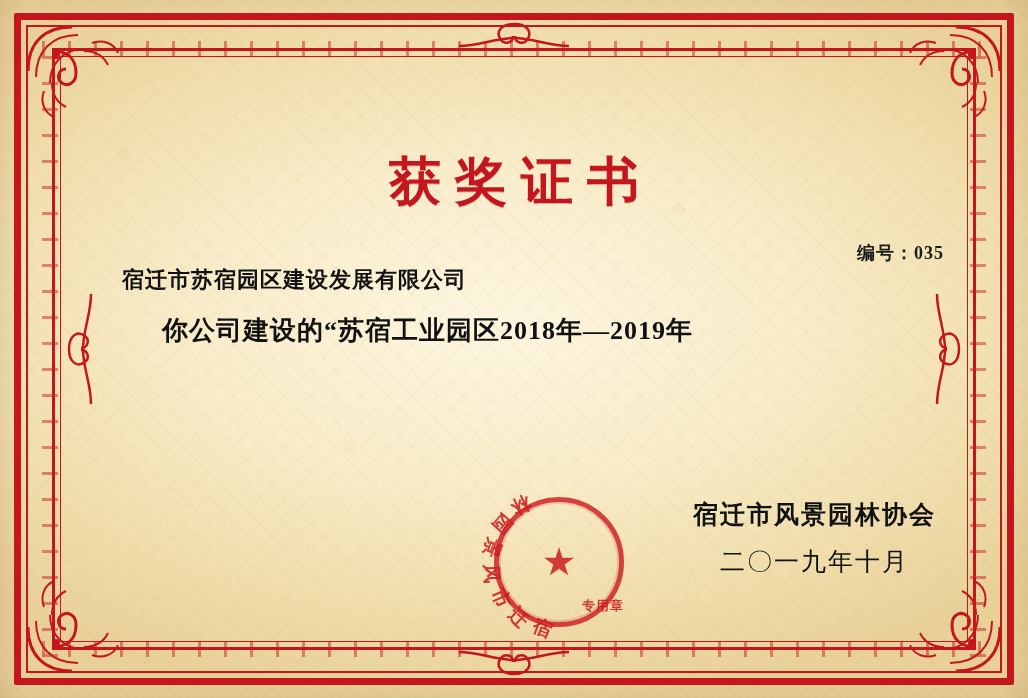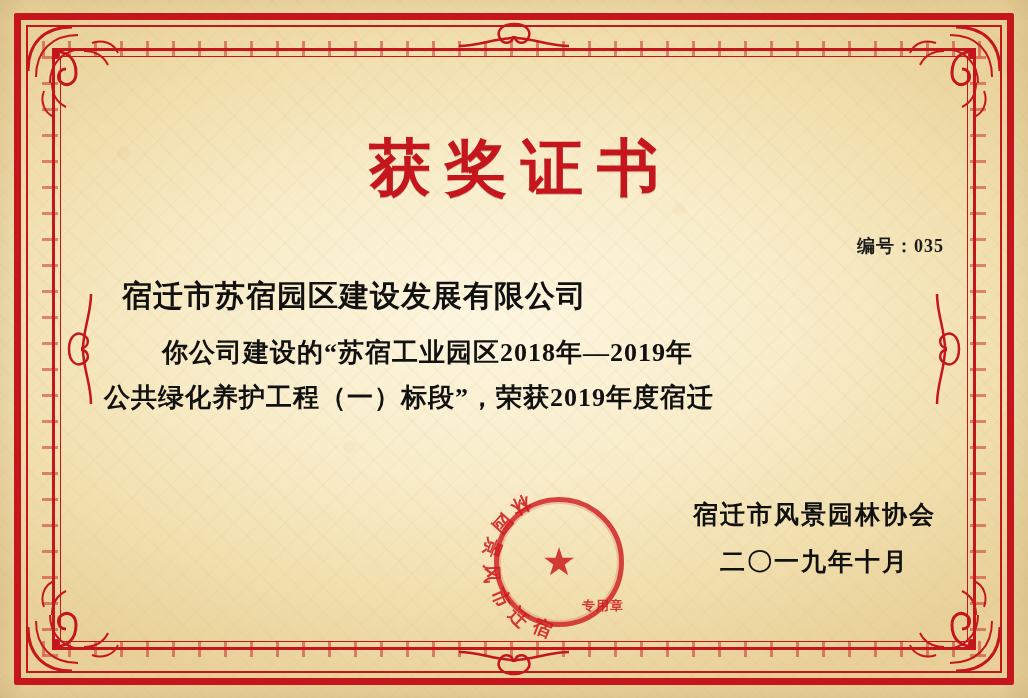--- a/index.html
+++ b/index.html
@@ -113,41 +113,40 @@
   .edge-orn.right  { top: 50%; right: 19px;  transform: translateY(-50%) rotate(90deg); }
 
   
   .content {
     position: absolute;
     left: 78px; top: 72px; right: 78px; bottom: 72px;
   }
   .title {
     text-align: center;
     color: #c4161c;
-    font-size: 62px;
+    font-size: 52px;
     font-weight: bold;
     letter-spacing: 14px;
     text-indent: 14px;
-    margin-top: 54px;
+    margin-top: 75px;
     font-family: "Liberation Serif", "DejaVu Serif", serif;
     text-shadow: 0 1px 0 rgba(120,0,0,.25);
   }
   .serial {
     margin-top: 24px;
     text-align: right;
     padding-right: 6px;
     color: #1b1b1b;
     font-size: 18px;
     font-weight: bold;
     letter-spacing: 1px;
   }
   .recipient {
-    margin-top: 18px;
     color: #111;
-    font-size: 30px;
+    font-size: 22px;
     font-weight: bold;
     letter-spacing: 1px;
     padding-left: 44px;
   }
   .body-text {
     margin-top: 14px;
     color: #111;
     font-size: 26px;
     font-weight: bold;
     line-height: 1.72;
@@ -165,21 +164,21 @@
     color: #111;
   }
   .org {
     font-size: 25px;
     font-weight: bold;
     letter-spacing: 2px;
   }
   .date {
     margin-top: 14px;
     font-size: 25px;
-    font-weight: bold;
+    font-weight: normal;
     letter-spacing: 2px;
   }
 
   
   .seal {
     position: absolute;
     left: 494px;
     top: 497px;
     width: 130px;
     height: 130px;
@@ -324,21 +323,20 @@
     <div class="title">获奖证书</div>
 
     <div class="serial">
       <span>编号：</span><span>035</span>
     </div>
 
     <div class="recipient">宿迁市苏宿园区建设发展有限公司</div>
 
     <div class="body-text">
       <div><span class="indent"></span><span>你公司建设的“苏宿工业园区2018年—2019年</span></div>
-      <div>公共绿化养护工程（一）标段”，荣获2019年度宿迁</div>
     </div>
 
     <div class="signature">
       <div class="org">宿迁市风景园林协会</div>
       <div class="date">二〇一九年十月</div>
     </div>
 
   </div>
 
   <div class="seal">

